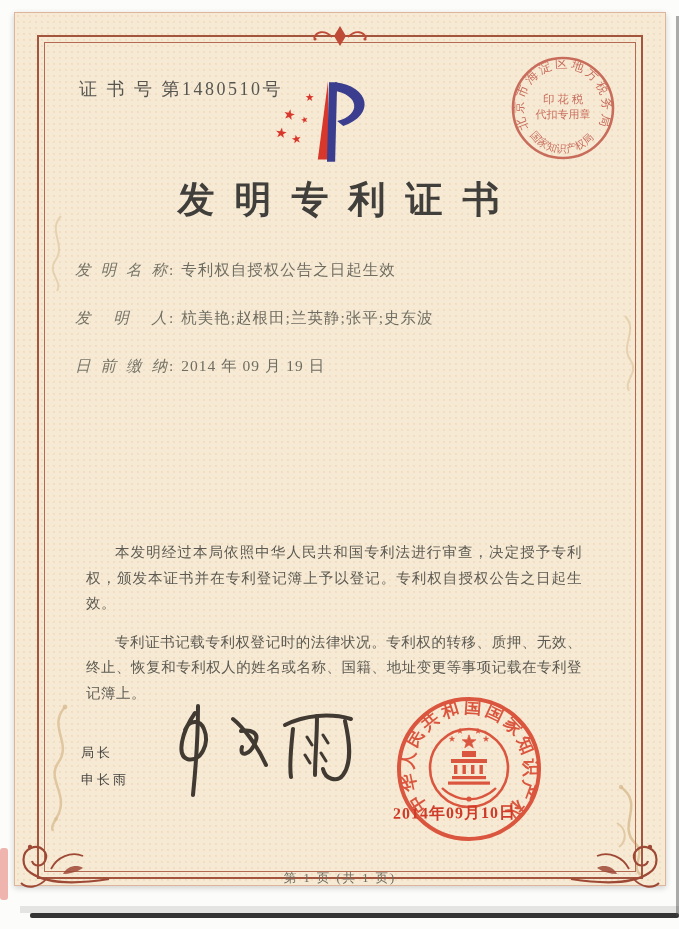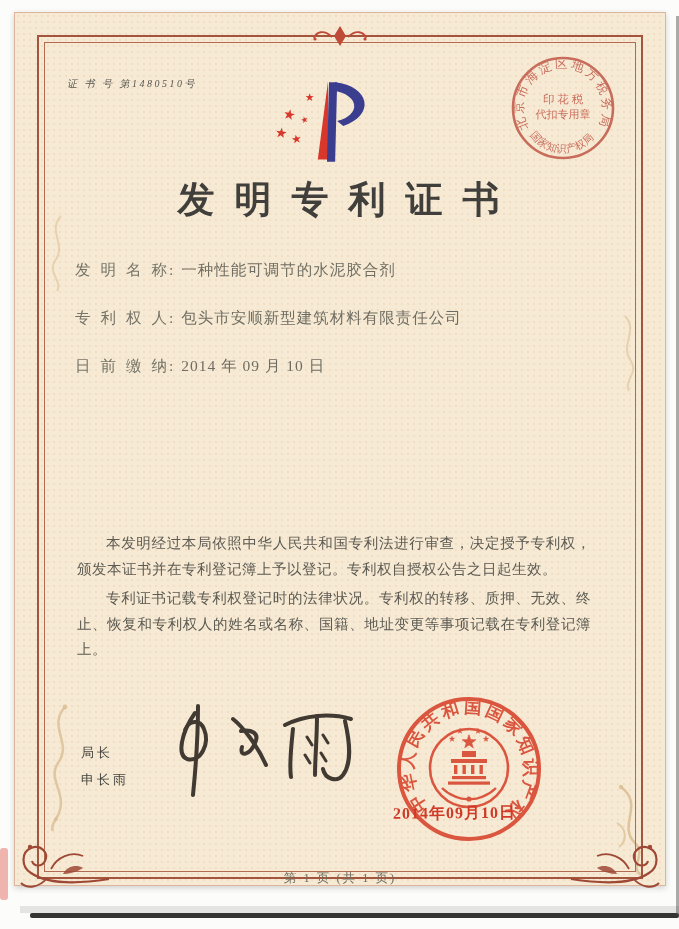--- a/index.html
+++ b/index.html
@@ -24,43 +24,43 @@
     background-size:6px 6px;
     border:1px solid #ddb49c;
     box-shadow:0 2px 6px rgba(0,0,0,.18);
   }
   .frame-outer{position:absolute;left:22px;right:22px;top:22px;bottom:6px;border:2px solid #a3553e;}
   .frame-inner{position:absolute;left:5px;right:5px;top:5px;bottom:5px;border:1px solid #b46a50;}
 
   .ornament{position:absolute;}
 
   .cert-no{
-    position:absolute;left:52px;top:64px;
-    font-size:10px;color:#565550;letter-spacing:2.5px;font-style:italic;
+    position:absolute;left:64px;top:64px;
+    font-size:18px;color:#565550;letter-spacing:2.5px;
   }
   .logo{position:absolute;left:257px;top:60px;width:112px;height:104px;}
 
   .title{
     position:absolute;left:0;right:0;top:162px;text-align:center;
     font-size:37px;font-weight:600;color:#403f3b;
     letter-spacing:20px;margin-left:17px;
   }
 
   .fields{position:absolute;left:60px;top:246px;right:56px;}
   .frow{margin-bottom:26px;font-size:15.5px;color:#6f6d62;line-height:22px;white-space:nowrap;}
-  .flabel{display:inline-block;width:92px;text-align:justify;text-align-last:justify;color:#767468;}
+  .flabel{display:inline-block;width:92px;text-align:justify;text-align-last:justify;color:#767468;font-style:italic;}
   .fcolon{margin:0 8px 0 2px;}
   .fvalue{letter-spacing:1px;}
 
   .body-text{
     position:absolute;left:58px;top:514px;width:522px;
     font-size:14.5px;line-height:25.5px;color:#5c5a52;text-align:justify;
     letter-spacing:.5px;
   }
-  .body-text p{margin:4px;text-indent:2em;}
+  .body-text p{margin:13px;text-indent:2em;}
 
   .signer{position:absolute;left:66px;top:726px;font-size:13px;color:#454440;letter-spacing:3px;line-height:27px;}
   .signature{position:absolute;left:148px;top:690px;width:210px;height:100px;}
 
   .seal{position:absolute;left:379px;top:681px;width:150px;height:150px;opacity:.92;}
   .seal-date{
     position:absolute;left:378px;top:790px;width:170px;
     font-size:16px;font-weight:bold;color:#cf3b28;letter-spacing:1px;white-space:nowrap;
     transform:rotate(-.5deg);
   }
@@ -139,27 +139,27 @@
       </g>
       <polygon points="55,7 45,84 56,84" fill="#d8372c"></polygon>
       <path d="M56,8 L64,8 L62,86 L54,86 Z" fill="#3b3e8f"></path>
       <path d="M62,8 C96,12 102,40 70,51 L64,46 C88,40 86,20 60,16 Z" fill="#3b3e8f"></path>
     </svg>
 
     <div class="title">发明专利证书</div>
 
     <div class="fields">
       <div class="frow">
-        <span class="flabel">发明名称</span><span class="fcolon">:</span><span class="fvalue">一种性能可调节的水泥胶合剂</span>
+        <span class="flabel">发明名称</span><span class="fcolon">:</span><span class="fvalue">专利权自授权公告之日起生效</span>
       </div>
       <div class="frow">
-        <span class="flabel">专利权人</span><span class="fcolon">:</span><span class="fvalue">包头市安顺新型建筑材料有限责任公司</span>
+        <span class="flabel">发明人</span><span class="fcolon">:</span><span class="fvalue">杭美艳;赵根田;兰英静;张平;史东波</span>
       </div>
       <div class="frow">
-        <span class="flabel">日前缴纳</span><span class="fcolon">:</span><span class="fvalue">2014 年 09 月 10 日</span>
+        <span class="flabel">日前缴纳</span><span class="fcolon">:</span><span class="fvalue">2014 年 09 月 19 日</span>
       </div>
     </div>
 
     <div class="body-text">
       <p>本发明经过本局依照中华人民共和国专利法进行审查，决定授予专利权，颁发本证书并在专利登记簿上予以登记。专利权自授权公告之日起生效。</p>
       <p>专利证书记载专利权登记时的法律状况。专利权的转移、质押、无效、终止、恢复和专利权人的姓名或名称、国籍、地址变更等事项记载在专利登记簿上。</p>
     </div>
 
     <div class="signer">
       <div>局长</div>

